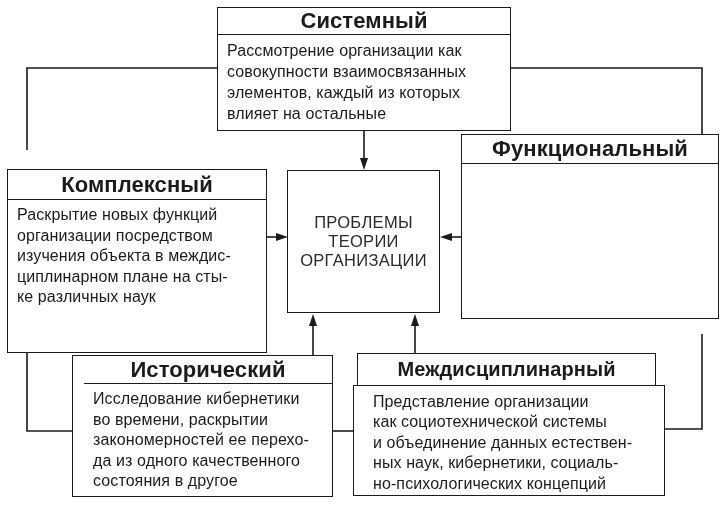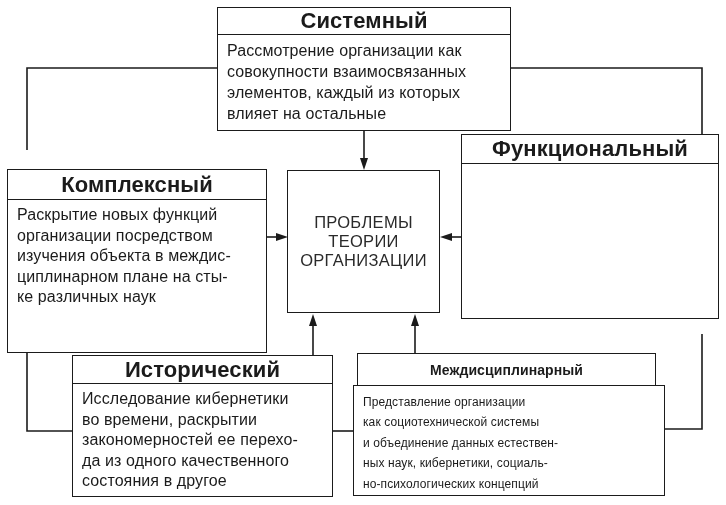--- a/index.html
+++ b/index.html
@@ -32,31 +32,31 @@
     line-height:20.5px;
     padding:5px 8px 0 9px;
     white-space:pre-line;
     letter-spacing:.1px;
   }
   .title-standalone{
     position:absolute;
     border:1.5px solid #1b1b1b;
     background:#ffffff;
     box-sizing:border-box;
-    font-weight:bold;font-size:14px;text-align:center;
+    font-weight:bold;font-size:20px;text-align:center;
     display:flex;align-items:center;justify-content:center;
     z-index:2;letter-spacing:.1px;
   }
   .body-standalone{
     position:absolute;
     border:1.5px solid #1b1b1b;
     background:#ffffff;
     box-sizing:border-box;
-    font-size:12px;line-height:20.5px;
-    padding:6px 8px 0 9px;
+    font-size:16px;line-height:20.5px;
+    padding:6px 8px 0 19px;
     white-space:pre-line;z-index:1;letter-spacing:.1px;
   }
   .center-box{
     position:absolute;
     border:1.5px solid #1b1b1b;
     background:#ffffff;
     box-sizing:border-box;
     display:flex;align-items:center;justify-content:center;
     text-align:center;
   }
@@ -123,21 +123,21 @@
   <div class="box" style="left:461px;top:134px;width:258px;height:185px;">
     <div class="box-title" style="height:29px;">Функциональный</div>
   </div>
 
   <div class="center-box" style="left:287px;top:170px;width:153px;height:143px;align-items:center;">
     <div class="center-title">ПРОБЛЕМЫ
 ТЕОРИИ
 ОРГАНИЗАЦИИ</div>
   </div>
 
-  <div class="box" style="left:72px;top:355px;width:261px;height:142px;">
+  <div class="box" style="left:72px;top:355px;width:261px;height:142px;padding-left:11px;">
     <div class="box-title" style="height:28px;">Исторический</div>
     <div class="box-body">Исследование кибернетики
 во времени, раскрытии
 закономерностей ее перехо-
 да из одного качественного
 состояния в другое</div>
   </div>
 
   <div class="title-standalone" style="left:357px;top:353px;width:299px;height:33px;">Междисциплинарный</div>
   <div class="body-standalone" style="left:353px;top:384.5px;width:312px;height:111px;">Представление организации

